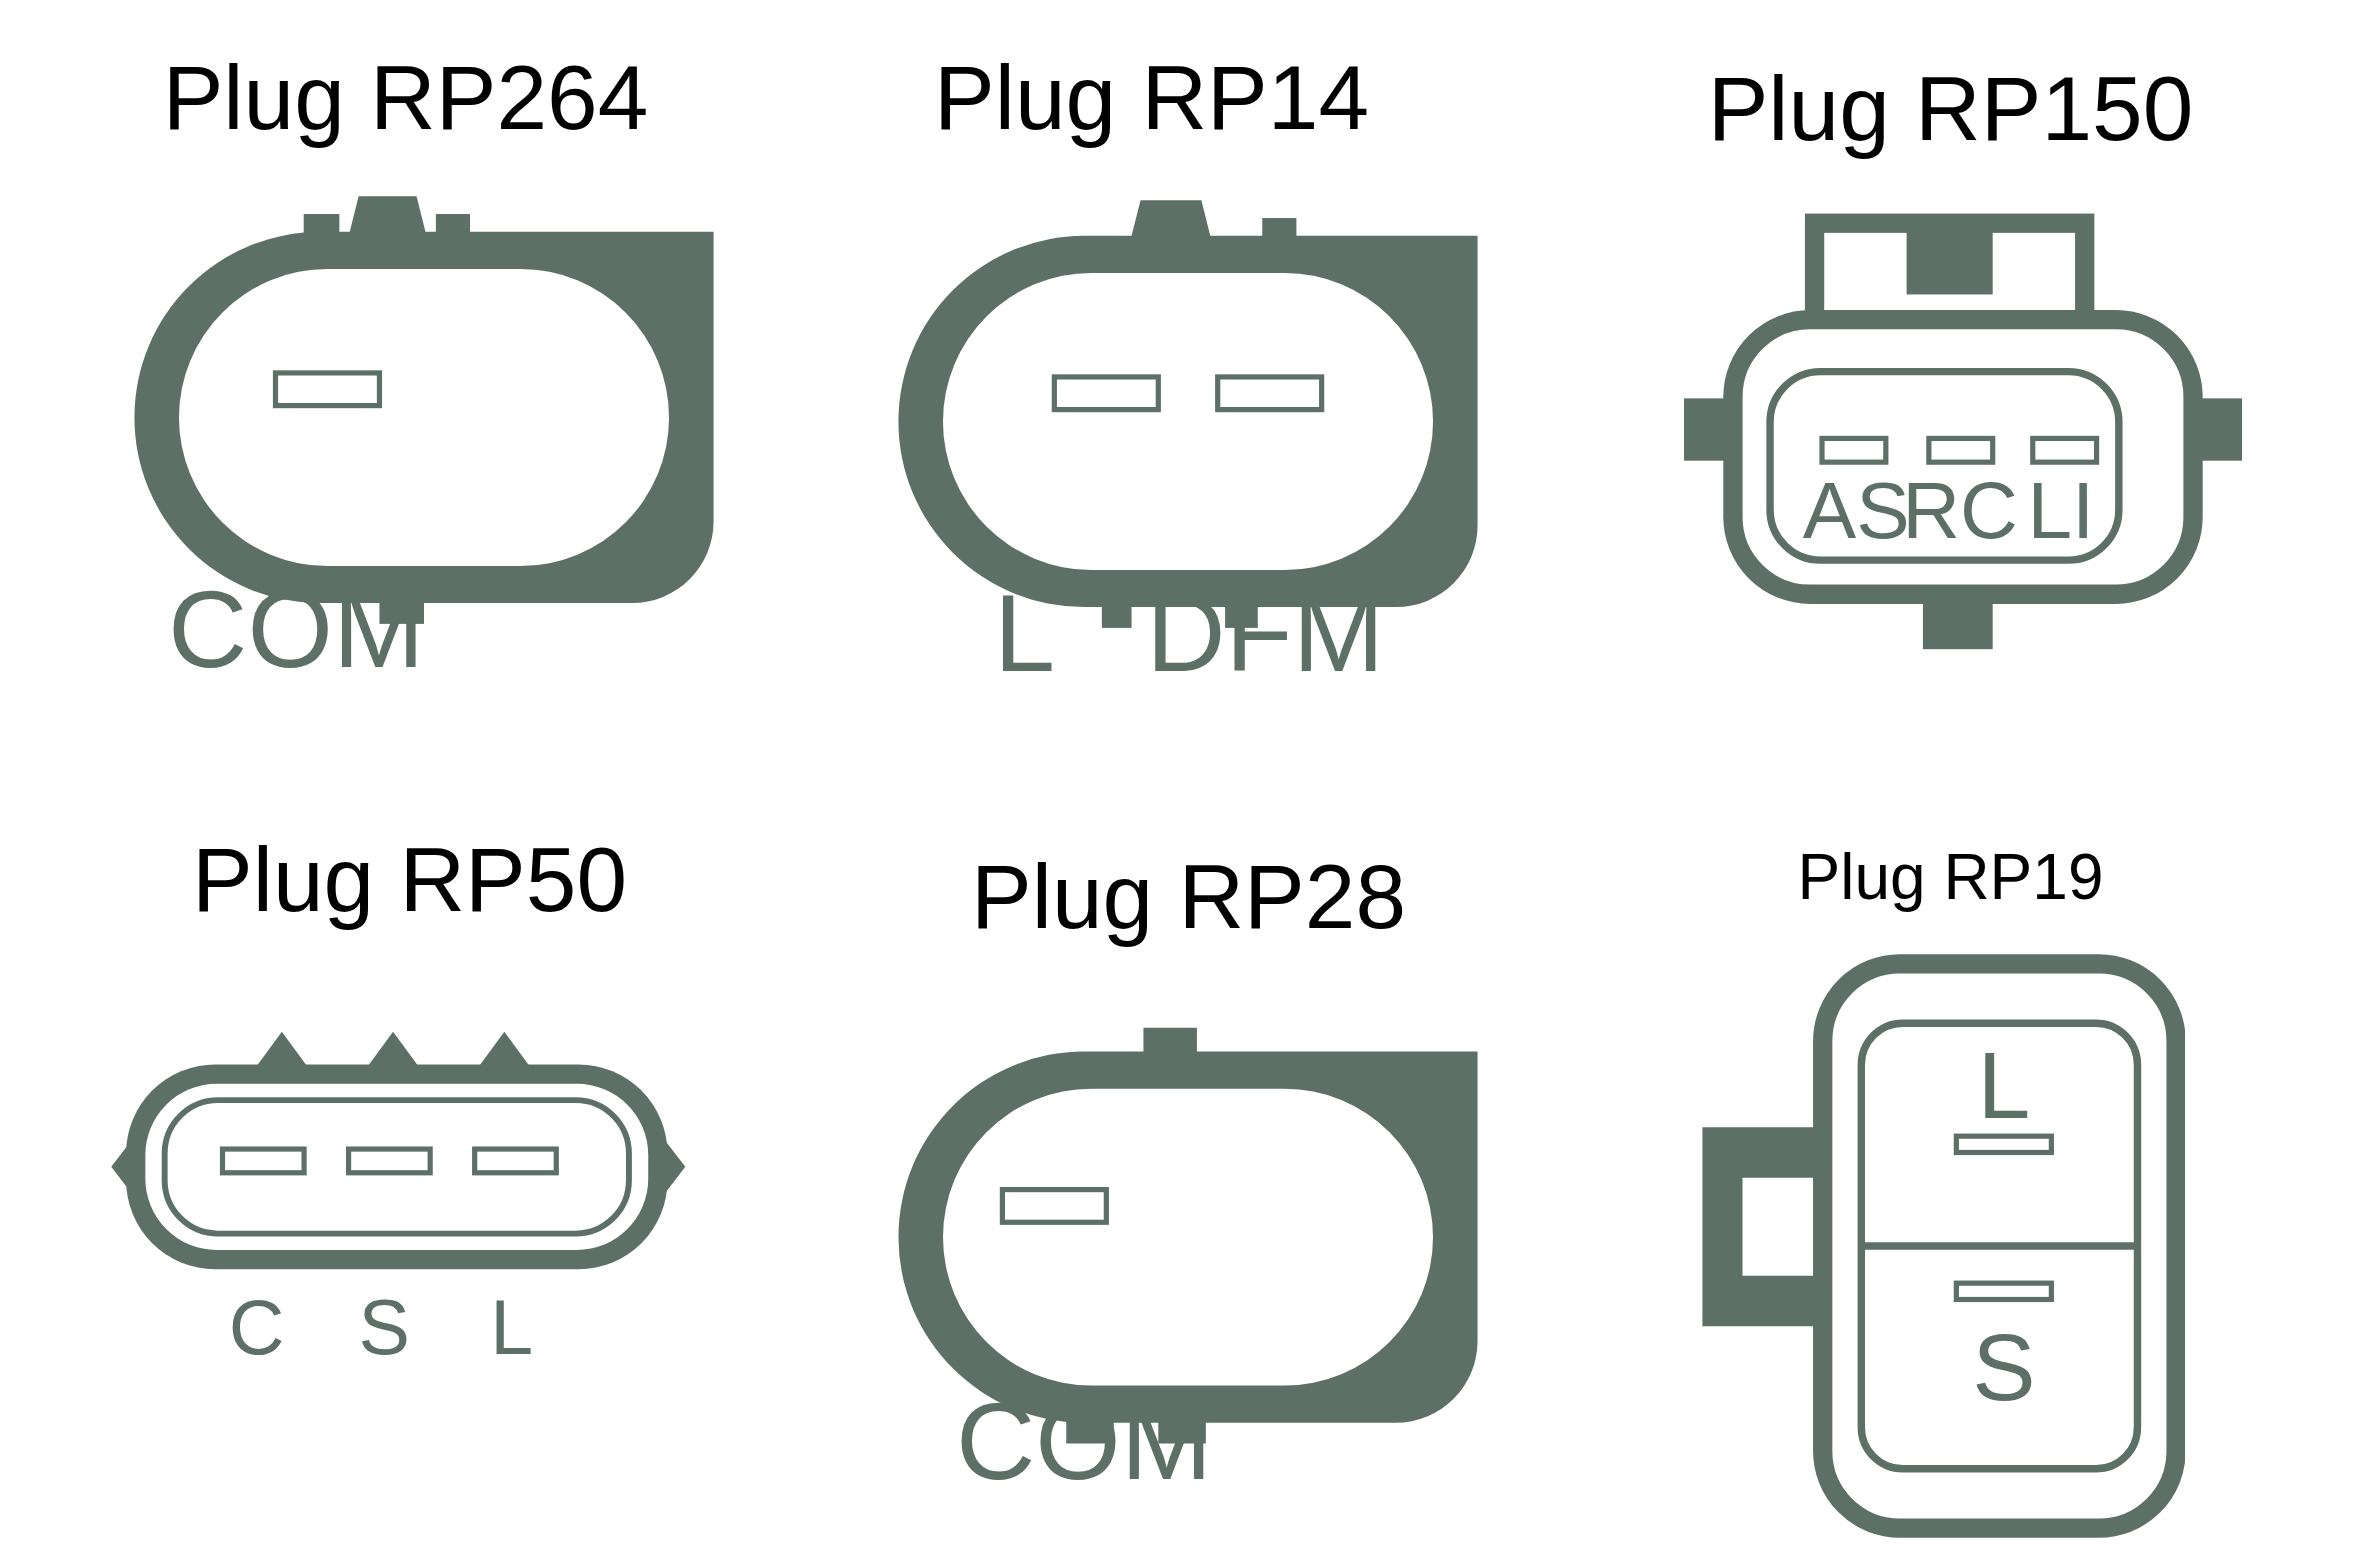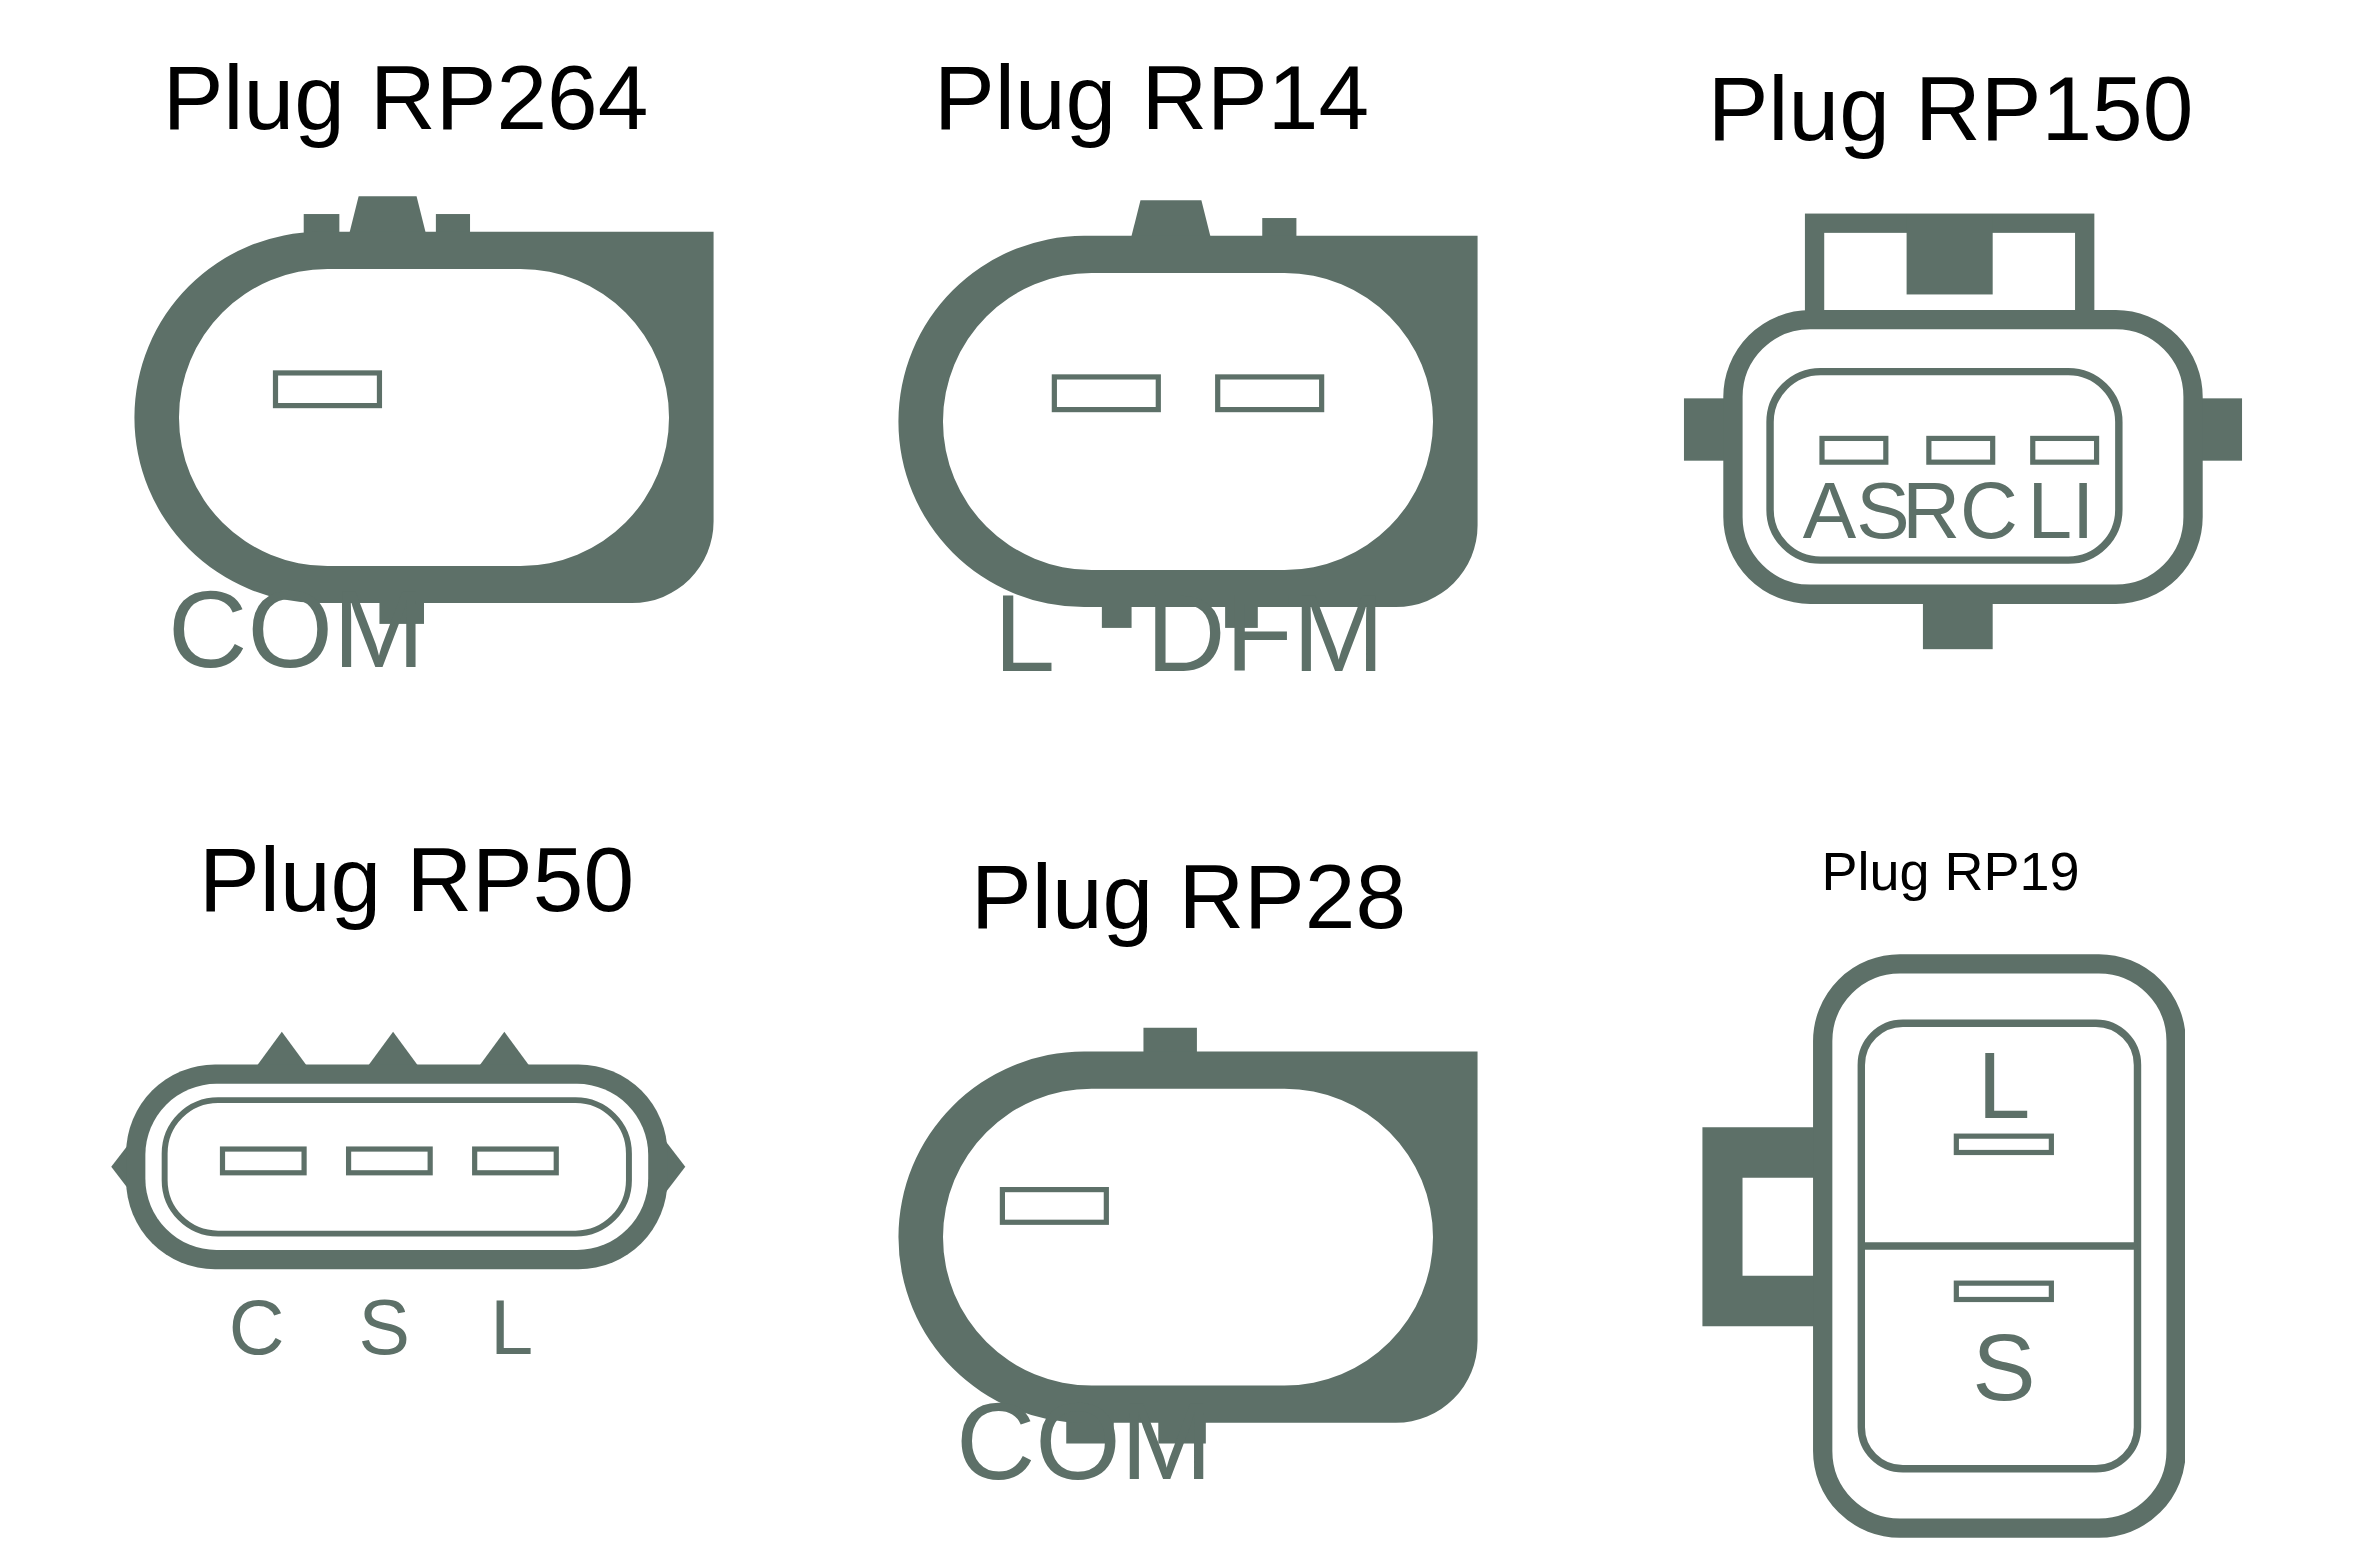--- a/index.html
+++ b/index.html
@@ -13,39 +13,39 @@
   }
   .plug-title {
     position:absolute;
     width:693px;
     text-align:center;
     font-weight:normal;
     font-size:91px;
     color:var(--title);
     white-space:nowrap;
   }
-  .plug-title.small { font-size:54px; }
+  .plug-title.small { font-size:64px; }
   svg.diagram { position:absolute; display:block; }
   .fill { fill:var(--accent); stroke:none; }
   .outline { fill:#ffffff; stroke:var(--accent); }
   .thin { fill:none; stroke:var(--accent); }
   .slot { fill:#ffffff; stroke:var(--accent); stroke-width:3.5; }
   .pin-label {
     fill:var(--accent);
     font-family:"Liberation Sans", sans-serif;
     font-weight:normal;
   }
 </style>
 </head>
 <body>
 
 <div class="plug-title" style="left:59px; top:46px;">Plug RP264</div>
 <div class="plug-title" style="left:805px; top:46px;">Plug RP14</div>
 <div class="plug-title" style="left:1604px; top:46px;margin-top:11px;">Plug RP150</div>
-<div class="plug-title" style="left:70px; top:828px;text-align:center;">Plug RP50</div>
+<div class="plug-title" style="left:63px; top:828px;text-align:center;">Plug RP50</div>
 <div class="plug-title" style="left:842px; top:828px;margin-top:17px;">Plug RP28</div>
 <div class="plug-title small" style="left:1604px; top:840px;">Plug RP19</div>
 
 <svg class="diagram" style="left:127px; top:184px; width:594px; height:513px;" viewBox="0 0 400 345">
   <g class="fill">
     <path d="M148 40 L156 8 L195 8 L203 40 Z"></path>
     <rect x="119" y="20" width="24" height="16"></rect>
     <rect x="208" y="20" width="23" height="16"></rect>
     <rect x="170" y="278" width="30" height="18"></rect>
   </g>

